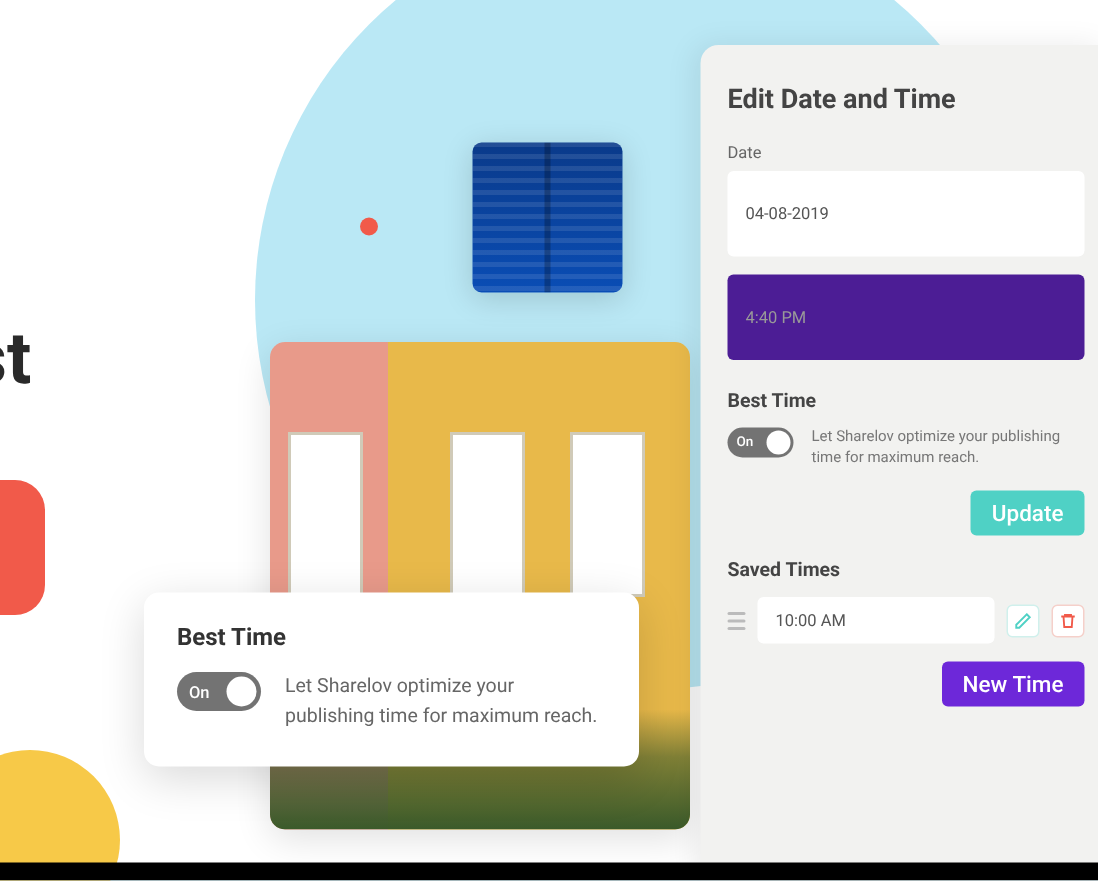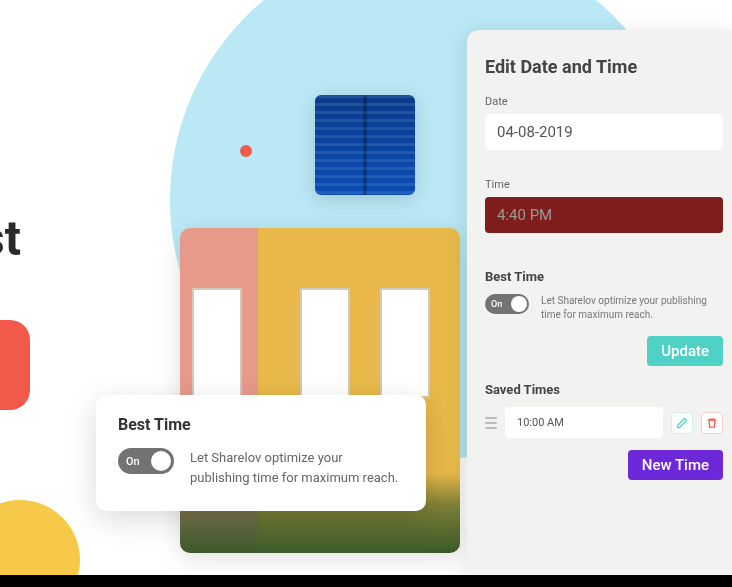--- a/index.html
+++ b/index.html
@@ -32,22 +32,22 @@
 .toggle .lbl { position: absolute; left: 8px; color: #fff; font-size: 11px; font-weight: 500; }
 .toggle-sm { width: 44px; height: 20px; border-radius: 10px; }
 .toggle-sm .knob { width: 16px; height: 16px; right: 2px; }
 .toggle-sm .lbl { font-size: 9px; left: 6px; }
 .desc { font-size: 13px; color: #666; line-height: 1.5; }
 .desc-sm { font-size: 10px; color: #777; line-height: 1.4; }
 
 .panel { position: absolute; top: 30px; right: -5px; width: 270px; bottom: 0; background: #f2f2f0; border-top-left-radius: 12px; box-shadow: -4px 0 20px rgba(0,0,0,0.08); padding: 26px 14px 20px 18px; z-index: 5; overflow: hidden; }
 .panel h2 { font-size: 18px; font-weight: 700; color: #444; margin-bottom: 18px; }
 .panel .label { font-size: 11px; color: #666; margin-bottom: 6px; }
-.panel .field { width: 100%; background: #fff; border: none; border-radius: 4px; padding: 9px 12px; font-size: 15px; color: #555; margin-bottom: 28px; font-family: inherit; }
-.panel .field.disabled { background: #7f1d1d; color: #999; }
+.panel .field { width: 100%; background: #fff; border: none; border-radius: 4px; padding: 22px 12px; font-size: 11px; color: #555; margin-bottom: 12px; font-family: inherit; }
+.panel .field.disabled { background: #4c1d95; color: #999; }
 .section-title { font-size: 13px; font-weight: 700; color: #444; margin-top: 8px; margin-bottom: 10px; }
 .best-row { display: flex; align-items: flex-start; gap: 12px; margin-bottom: 14px; }
 .btn { border: none; border-radius: 4px; padding: 6px 14px; font-size: 15px; font-weight: 500; color: #fff; cursor: pointer; font-family: inherit; }
 .btn-teal { background: #4fd1c5; }
 .btn-orange { background: #6d28d9; }
 .btn-row { display: flex; justify-content: flex-end; margin-bottom: 16px; }
 .saved-list { display: flex; flex-direction: column; gap: 10px; }
 .saved-item { display: flex; align-items: center; gap: 8px; }
 .grip { display: flex; flex-direction: column; gap: 3px; cursor: grab; }
 .grip span { width: 12px; height: 2px; background: #bbb; border-radius: 1px; display: block; }
@@ -88,21 +88,20 @@
     <div class="desc">Let Sharelov optimize your publishing time for maximum reach.</div>
   </div>
 </div>
 
 <div class="panel">
   <h2>Edit Date and Time</h2>
 
   <div class="label">Date</div>
   <input class="field" value="04-08-2019" style="">
 
-  <div class="label">Time</div>
   <input class="field disabled" disabled="" value="4:40 PM" style="">
 
   <div class="section-title">Best Time</div>
   <div class="best-row">
     <div class="toggle toggle-sm">
       <span class="lbl">On</span>
       <span class="knob"></span>
     </div>
     <div class="desc-sm">Let Sharelov optimize your publishing time for maximum reach.</div>
   </div>

